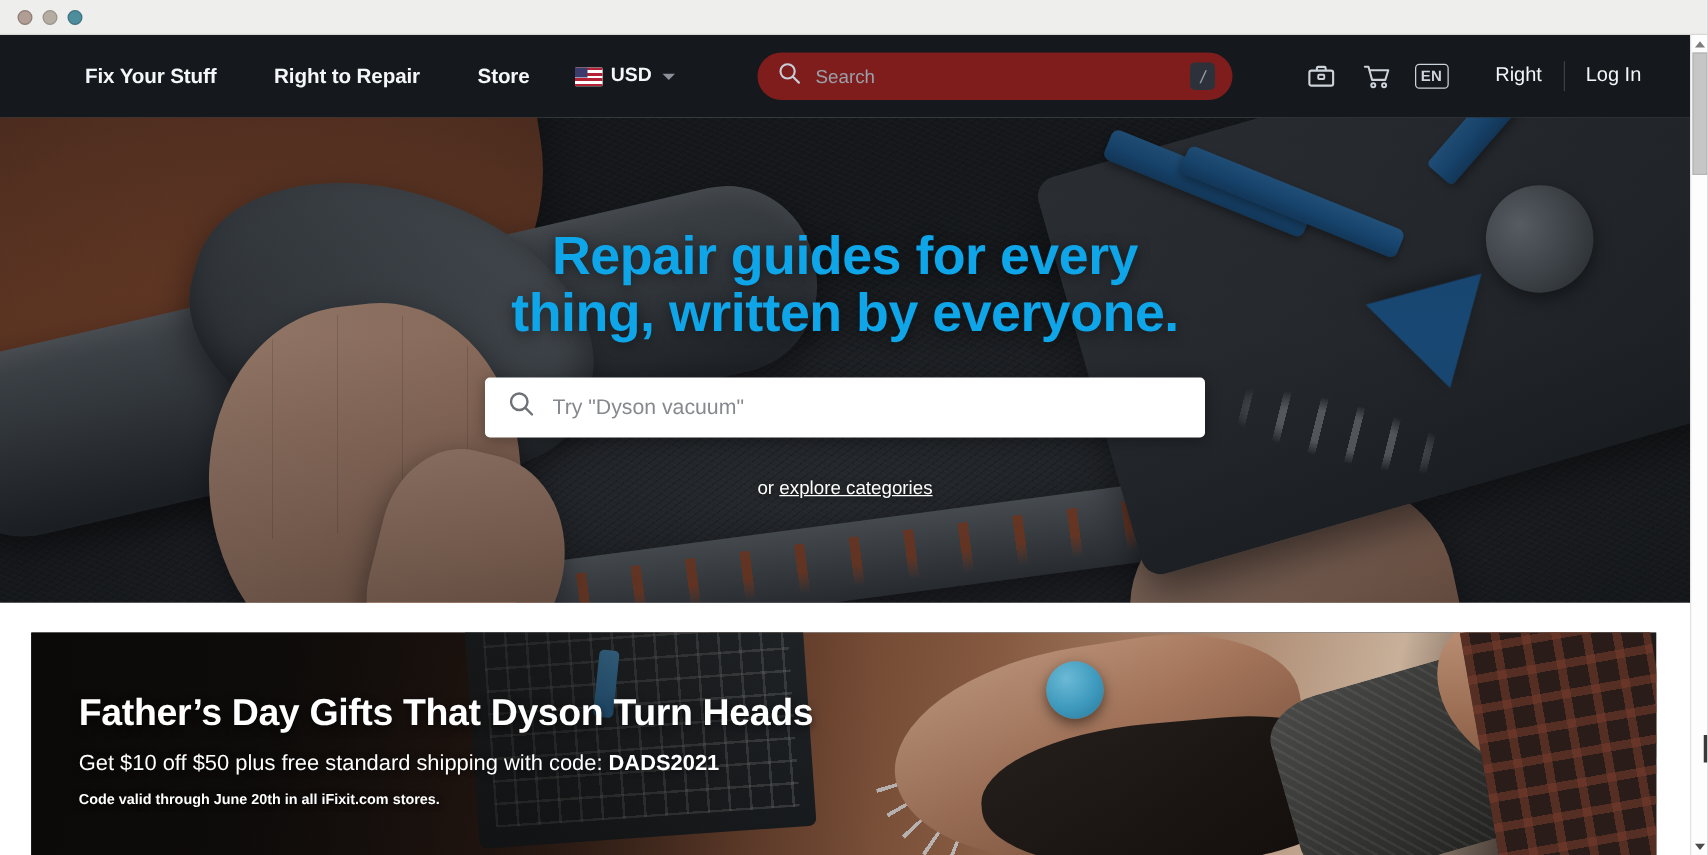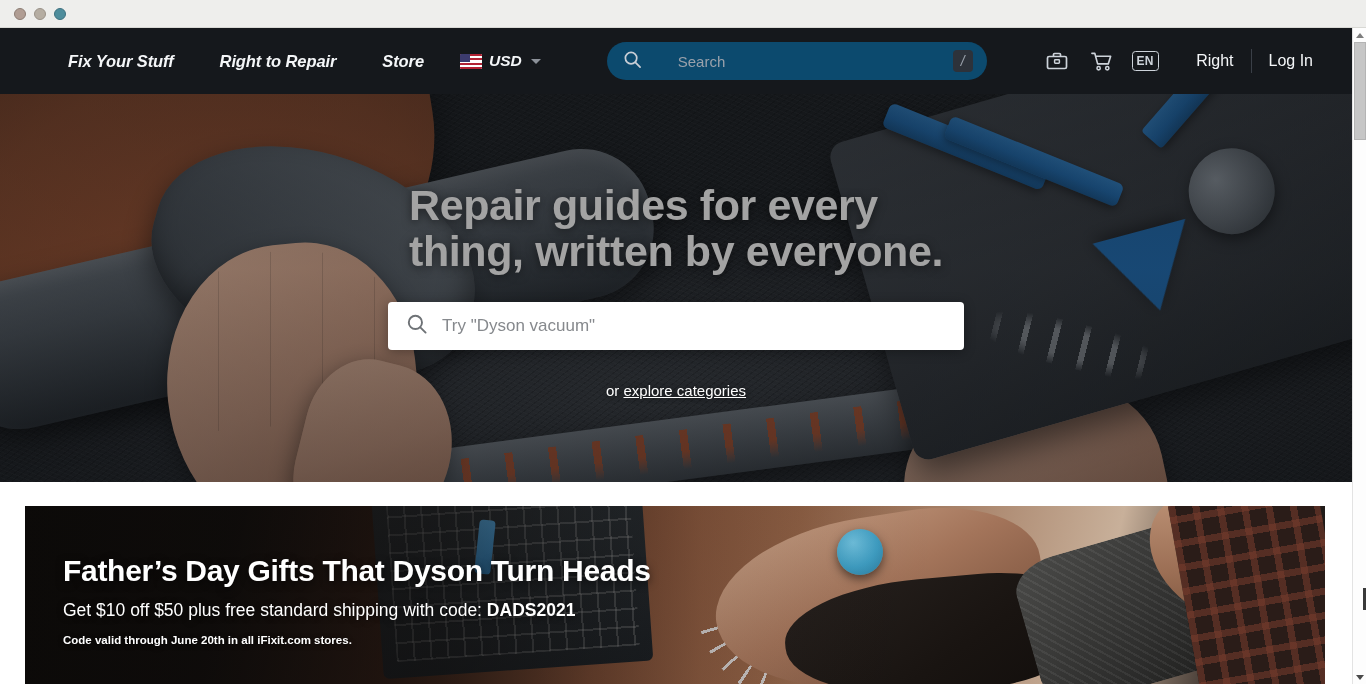--- a/index.html
+++ b/index.html
@@ -134,21 +134,20 @@
     font-weight: 700;
     letter-spacing: 0.4px;
     line-height: 1;
   }
 
   .nav-links {
     display: flex;
     align-items: center;
     margin-left: 45px;
     gap: 0;
-    font-style: italic;
   }
   .nav-link {
     color: #f4f6f8;
     font-size: 16.5px;
     font-weight: 700;
     padding: 0 23px;
     cursor: pointer;
     white-space: nowrap;
     letter-spacing: -0.1px;
   }
@@ -192,27 +191,26 @@
     border-right: 5px solid transparent;
     border-top: 5px solid #8c9199;
     margin-left: 2px;
   }
 
   .nav-search {
     position: relative;
     margin-left: 66px;
     width: 380px;
     height: 38px;
-    background: #0c4a6e;
+    background: #7f1d1d;
     border-radius: 19px;
     display: flex;
     align-items: center;
     padding: 0 14px 0 16px;
     cursor: text;
-    gap: 25px;
   }
   .nav-search .mag { flex: 0 0 auto; }
   .nav-search-input {
     flex: 1;
     background: transparent;
     border: 0;
     outline: 0;
     color: #c9ced6;
     font-size: 15px;
     font-family: "Liberation Sans", sans-serif;
@@ -438,25 +436,25 @@
   .hero-content {
     position: absolute;
     left: 0; right: 0; top: 0;
     height: 100%;
     display: flex;
     flex-direction: column;
     align-items: center;
     padding-top: 88px;
   }
   .hero-title {
-    color: #a3a3a3;
+    color: #0ea5e9;
     font-size: 43px;
     font-weight: 700;
     line-height: 1.08;
-    text-align: left;
+    text-align: center;
     letter-spacing: -0.4px;
     text-shadow: 0 2px 10px rgba(0,0,0,.5);
     max-width: 720px;
   }
   .hero-search {
     margin-top: 27px;
     width: 576px;
     height: 48px;
     background: #ffffff;
     border-radius: 4px;

